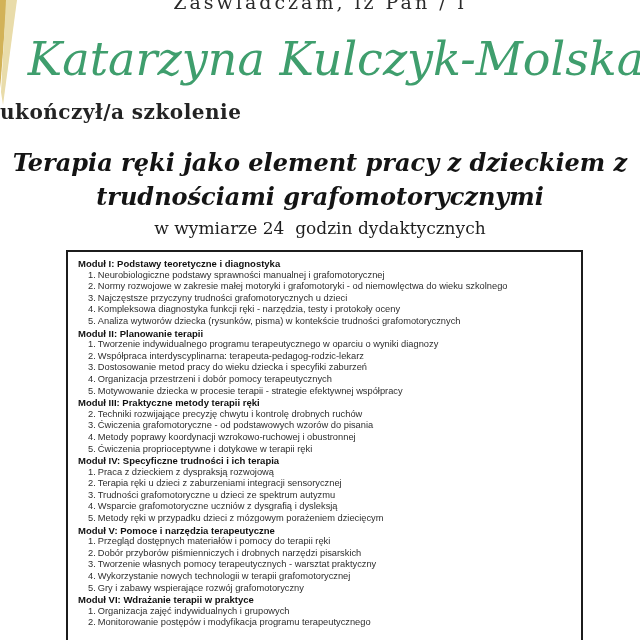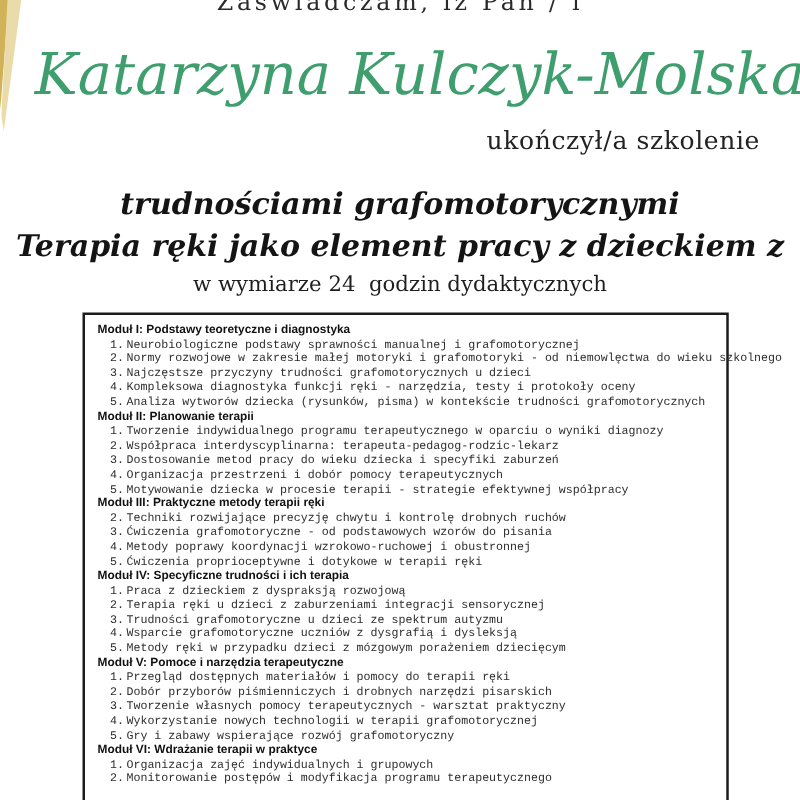--- a/index.html
+++ b/index.html
@@ -35,24 +35,25 @@
     text-align: center;
     font-family: "DejaVu Serif", serif;
     font-style: italic;
     font-size: 46px; line-height: 74px;
     color: #3f9e6d;
     white-space: nowrap;
   }
 
   .completion-line {
     position: absolute; top: 100px; left: 0; width: 608px;
-    text-align: right;
+    text-align: left;
     font-family: "DejaVu Serif", serif;
     font-size: 20px; letter-spacing: 0.5px;
     color: #232323;
+    font-weight: bold;
   }
 
   .course-title {
     position: absolute; top: 146px; left: 0; width: 640px;
     text-align: center;
     font-family: "DejaVu Serif", serif;
     font-style: italic; font-weight: bold;
     font-size: 24px; line-height: 34px;
     color: #141414;
   }
@@ -76,21 +77,21 @@
   }
 
   .mod-title {
     font-family: "Liberation Sans", sans-serif;
     font-weight: bold;
     font-size: 9.5px; line-height: 11.6px;
     color: #111111;
     white-space: nowrap;
   }
   .mod-item {
-    font-family: Liberation Mono, monospace;
+    font-family: Liberation Sans, sans-serif;
     font-size: 9.3px; line-height: 11.6px;
     color: #2e2e2e;
     padding-left: 10px;
     white-space: nowrap;
   }
   .mod-item .num { margin-right: 2px; }
 </style>
 </head>
 <body>
 
@@ -99,22 +100,22 @@
   <div class="ribbon-dark" style="background: rgb(210, 178, 88);"></div>
   <div class="ribbon-light" style="background: rgb(233, 220, 170);"></div>
 
   <div class="intro-line">Zaświadczam, iż Pan / i</div>
 
   <div class="recipient-name" style="color: rgb(63, 158, 109); margin-left: 16px;">Katarzyna Kulczyk-Molska</div>
 
   <div class="completion-line">ukończył/a szkolenie</div>
 
   <div class="course-title">
+    <div>Terapia ręki jako element pracy z dzieckiem z</div>
     <div>trudnościami grafomotorycznymi</div>
-    <div>Terapia ręki jako element pracy z dzieckiem z</div>
   </div>
 
   <div class="hours-line">w wymiarze 24  godzin dydaktycznych</div>
 
   <div class="module-box" style="border-color: rgb(28, 28, 28);">
     <div>
         <div class="mod-title">Moduł I: Podstawy teoretyczne i diagnostyka</div>
         <div class="mod-item"><span class="num">1.</span><span>Neurobiologiczne podstawy sprawności manualnej i grafomotorycznej</span></div>
         <div class="mod-item"><span class="num">2.</span><span>Normy rozwojowe w zakresie małej motoryki i grafomotoryki - od niemowlęctwa do wieku szkolnego</span></div>
         <div class="mod-item"><span class="num">3.</span><span>Najczęstsze przyczyny trudności grafomotorycznych u dzieci</span></div>

